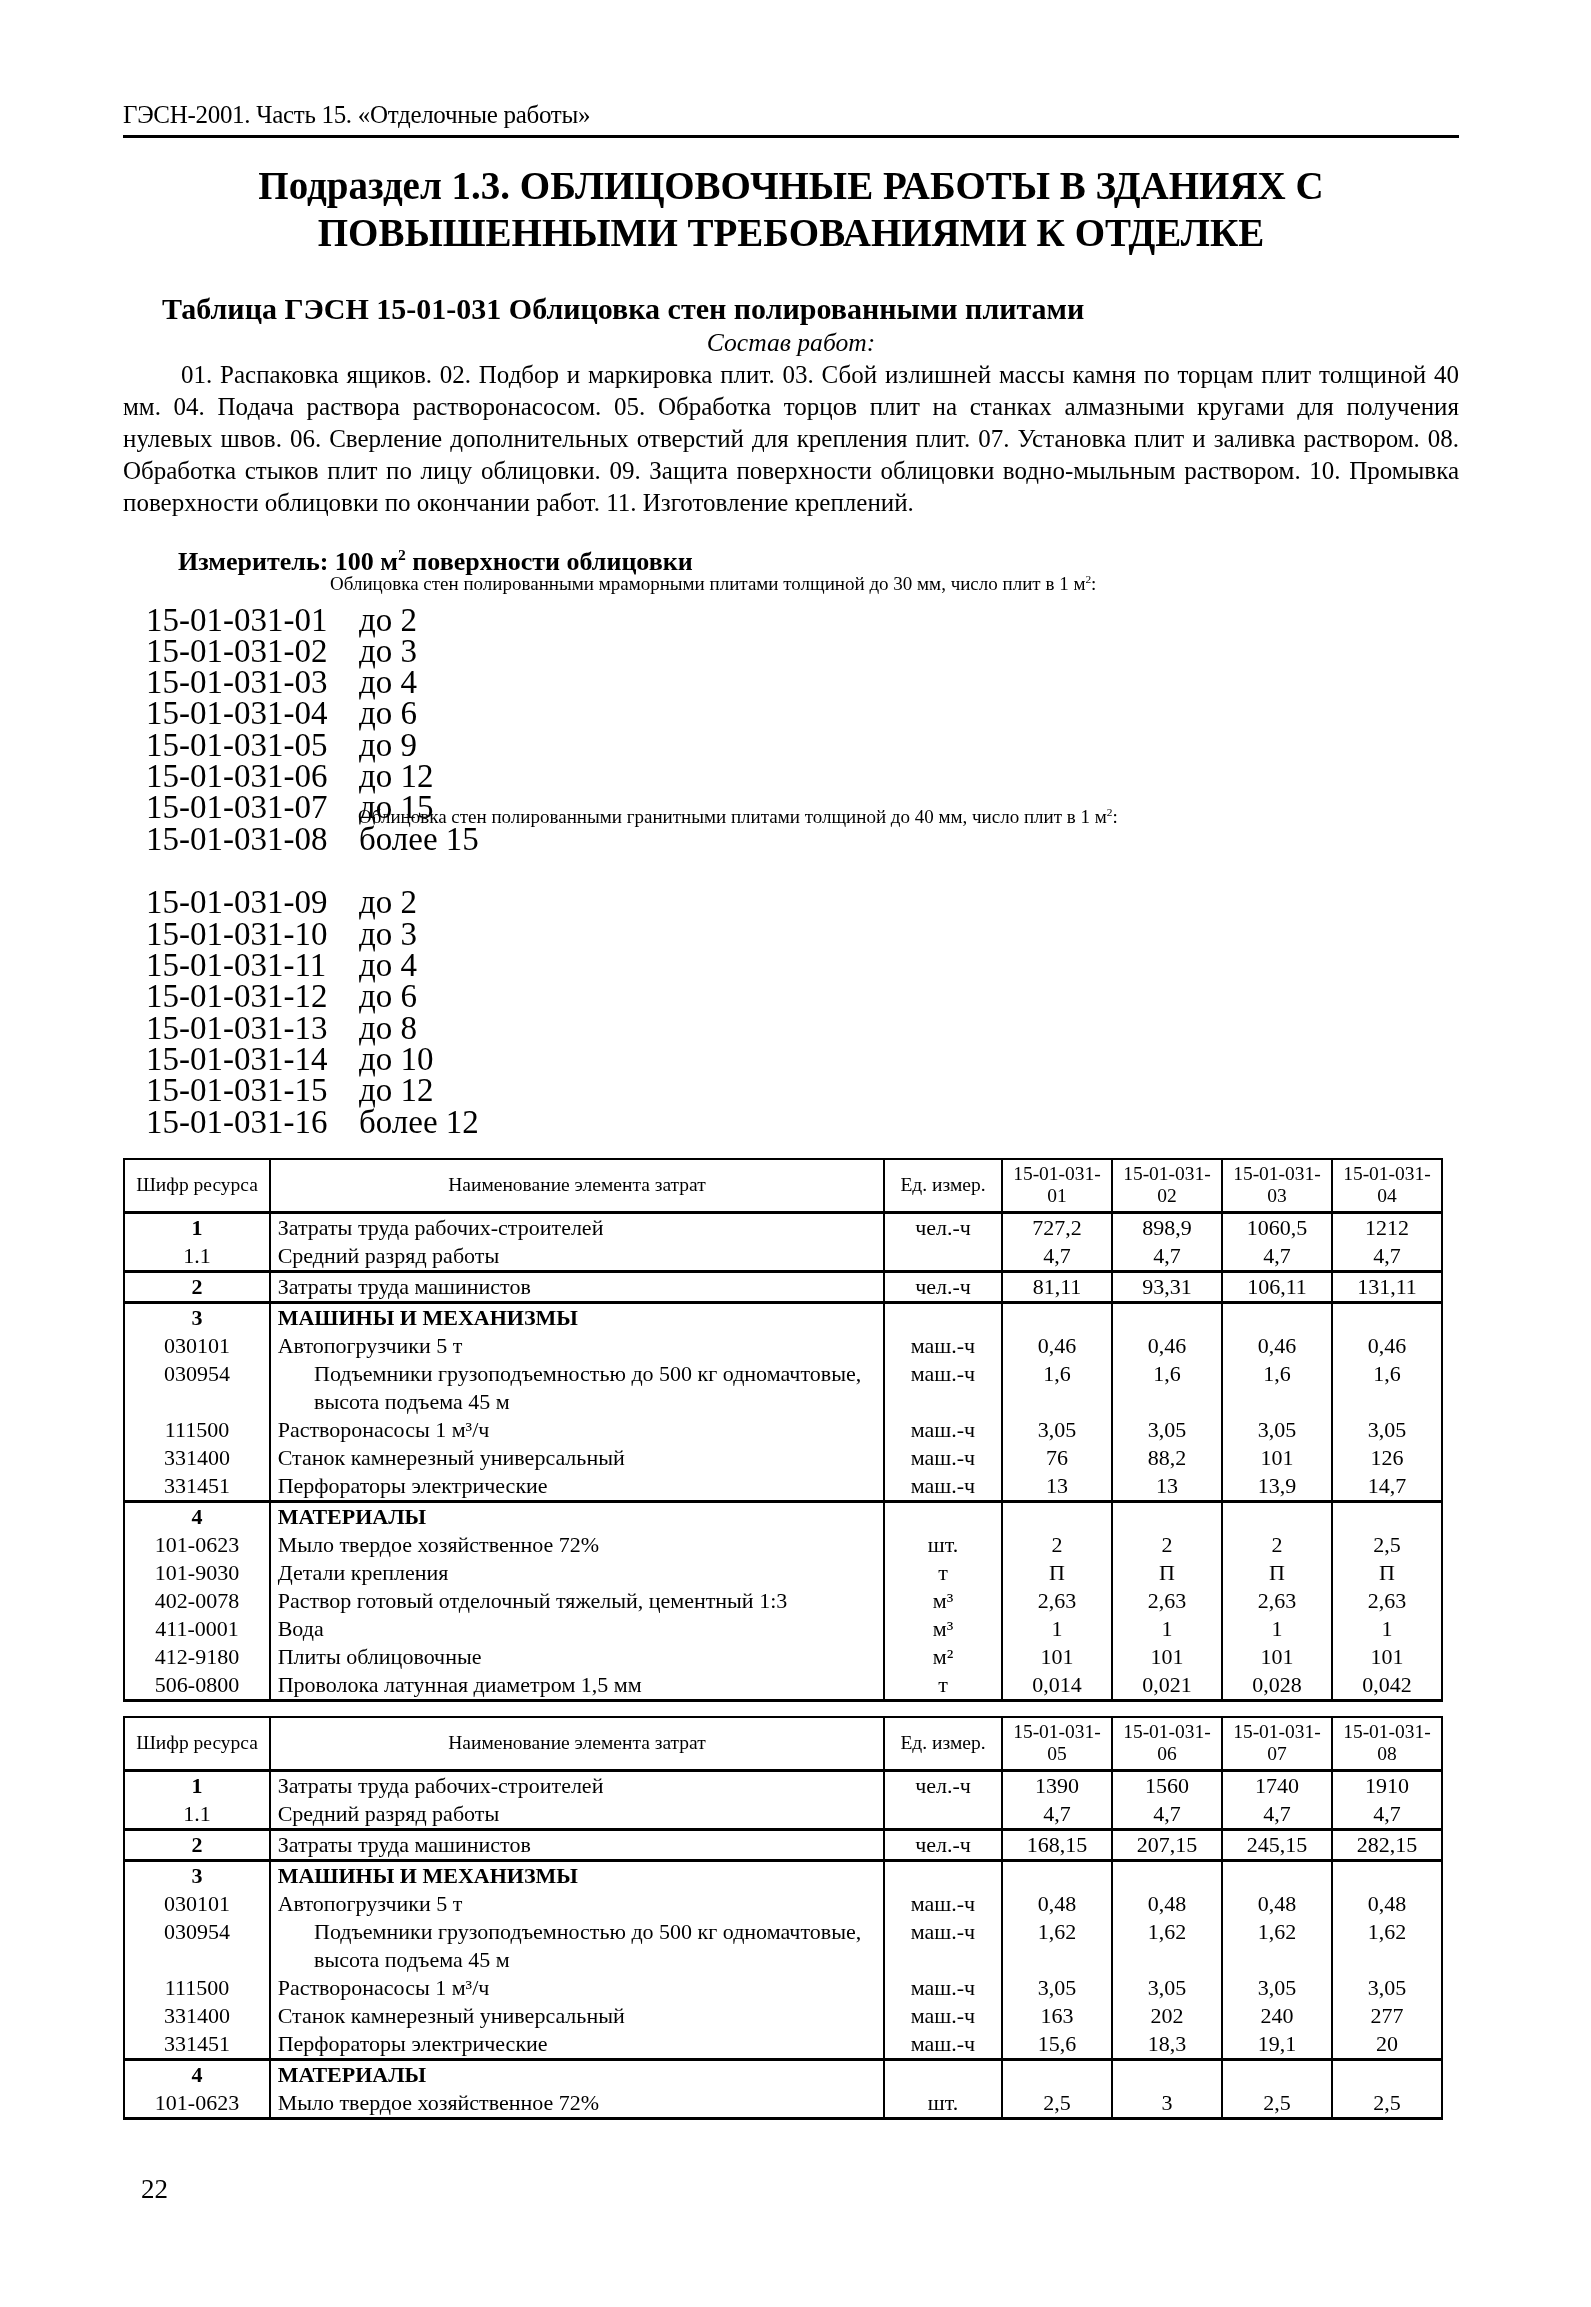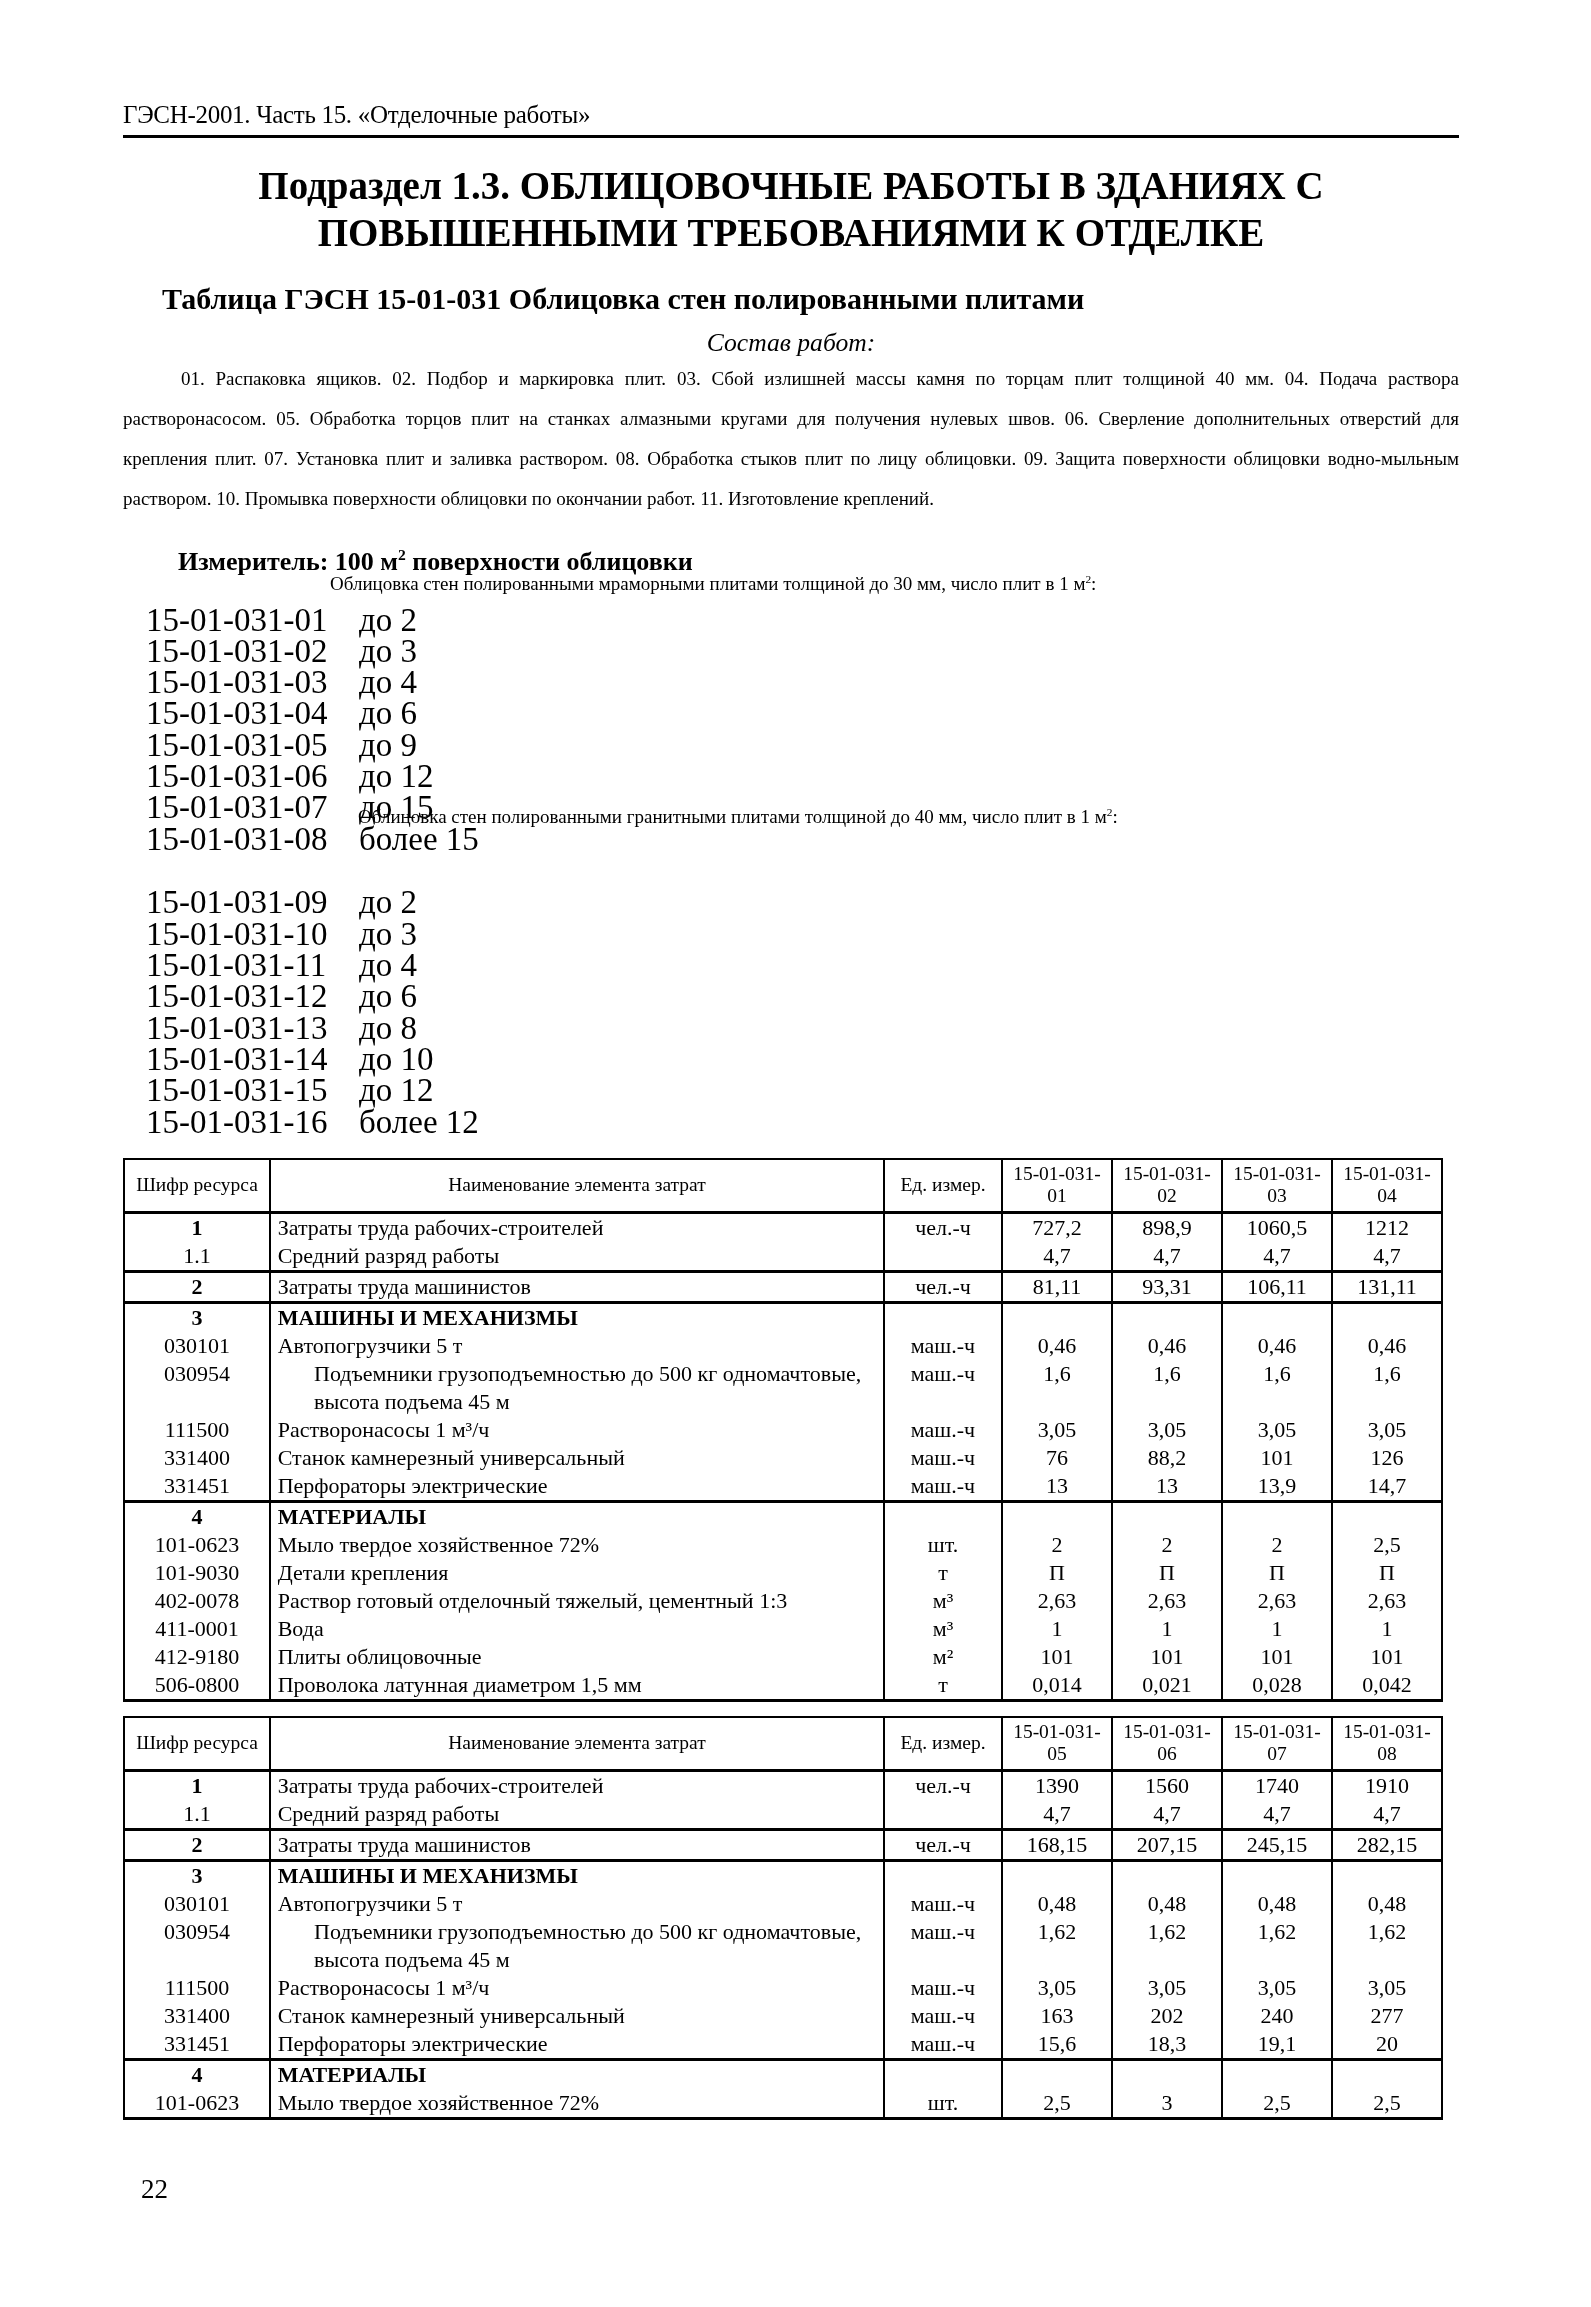--- a/index.html
+++ b/index.html
@@ -7,24 +7,24 @@
     width: 1591px; height: 2307px; position: relative; overflow: hidden;
     font-family: "Liberation Serif", "DejaVu Serif", serif; color: #000;
   }
   .abs { position: absolute; }
   #running-head { left: 123px; top: 101px; font-size: 25px; letter-spacing: -0.3px; }
   #head-rule { left: 123px; top: 135px; width: 1336px; height: 3.4px; background: #000; }
   #section-title {
     left: 123px; top: 162px; width: 1336px; text-align: center;
     font-weight: bold; font-size: 39px; line-height: 47px;
   }
-  #table-title { left: 162px; top: 282px; font-weight: bold; font-size: 30px; }
+  #table-title { left: 162px; top: 292px; font-weight: bold; font-size: 30px; }
   #composition-label { left: 123px; top: 328px; width: 1336px; text-align: center; font-style: italic; font-size: 25.6px; }
   #composition-text {
-    left: 123px; top: 359px; width: 1336px; font-size: 19px; line-height: 40px;
+    left: 123px; top: 359px; width: 1336px; font-size: 25px; line-height: 32px;
     text-align: justify; text-indent: 58px;
   }
   #meter { left: 178px; top: 547px; font-weight: bold; font-size: 26px; }
   .group-heading { left: 330px; font-size: 19px; }
   .code-row { left: 146px; font-size: 33px; height: 32px; line-height: 32px; }
   .code-row .code { display: inline-block; width: 213px; }
   .code-row .desc { display: inline-block; }
   sup { font-size: 60%; line-height: 0; vertical-align: super; }
 
   table.norm {

